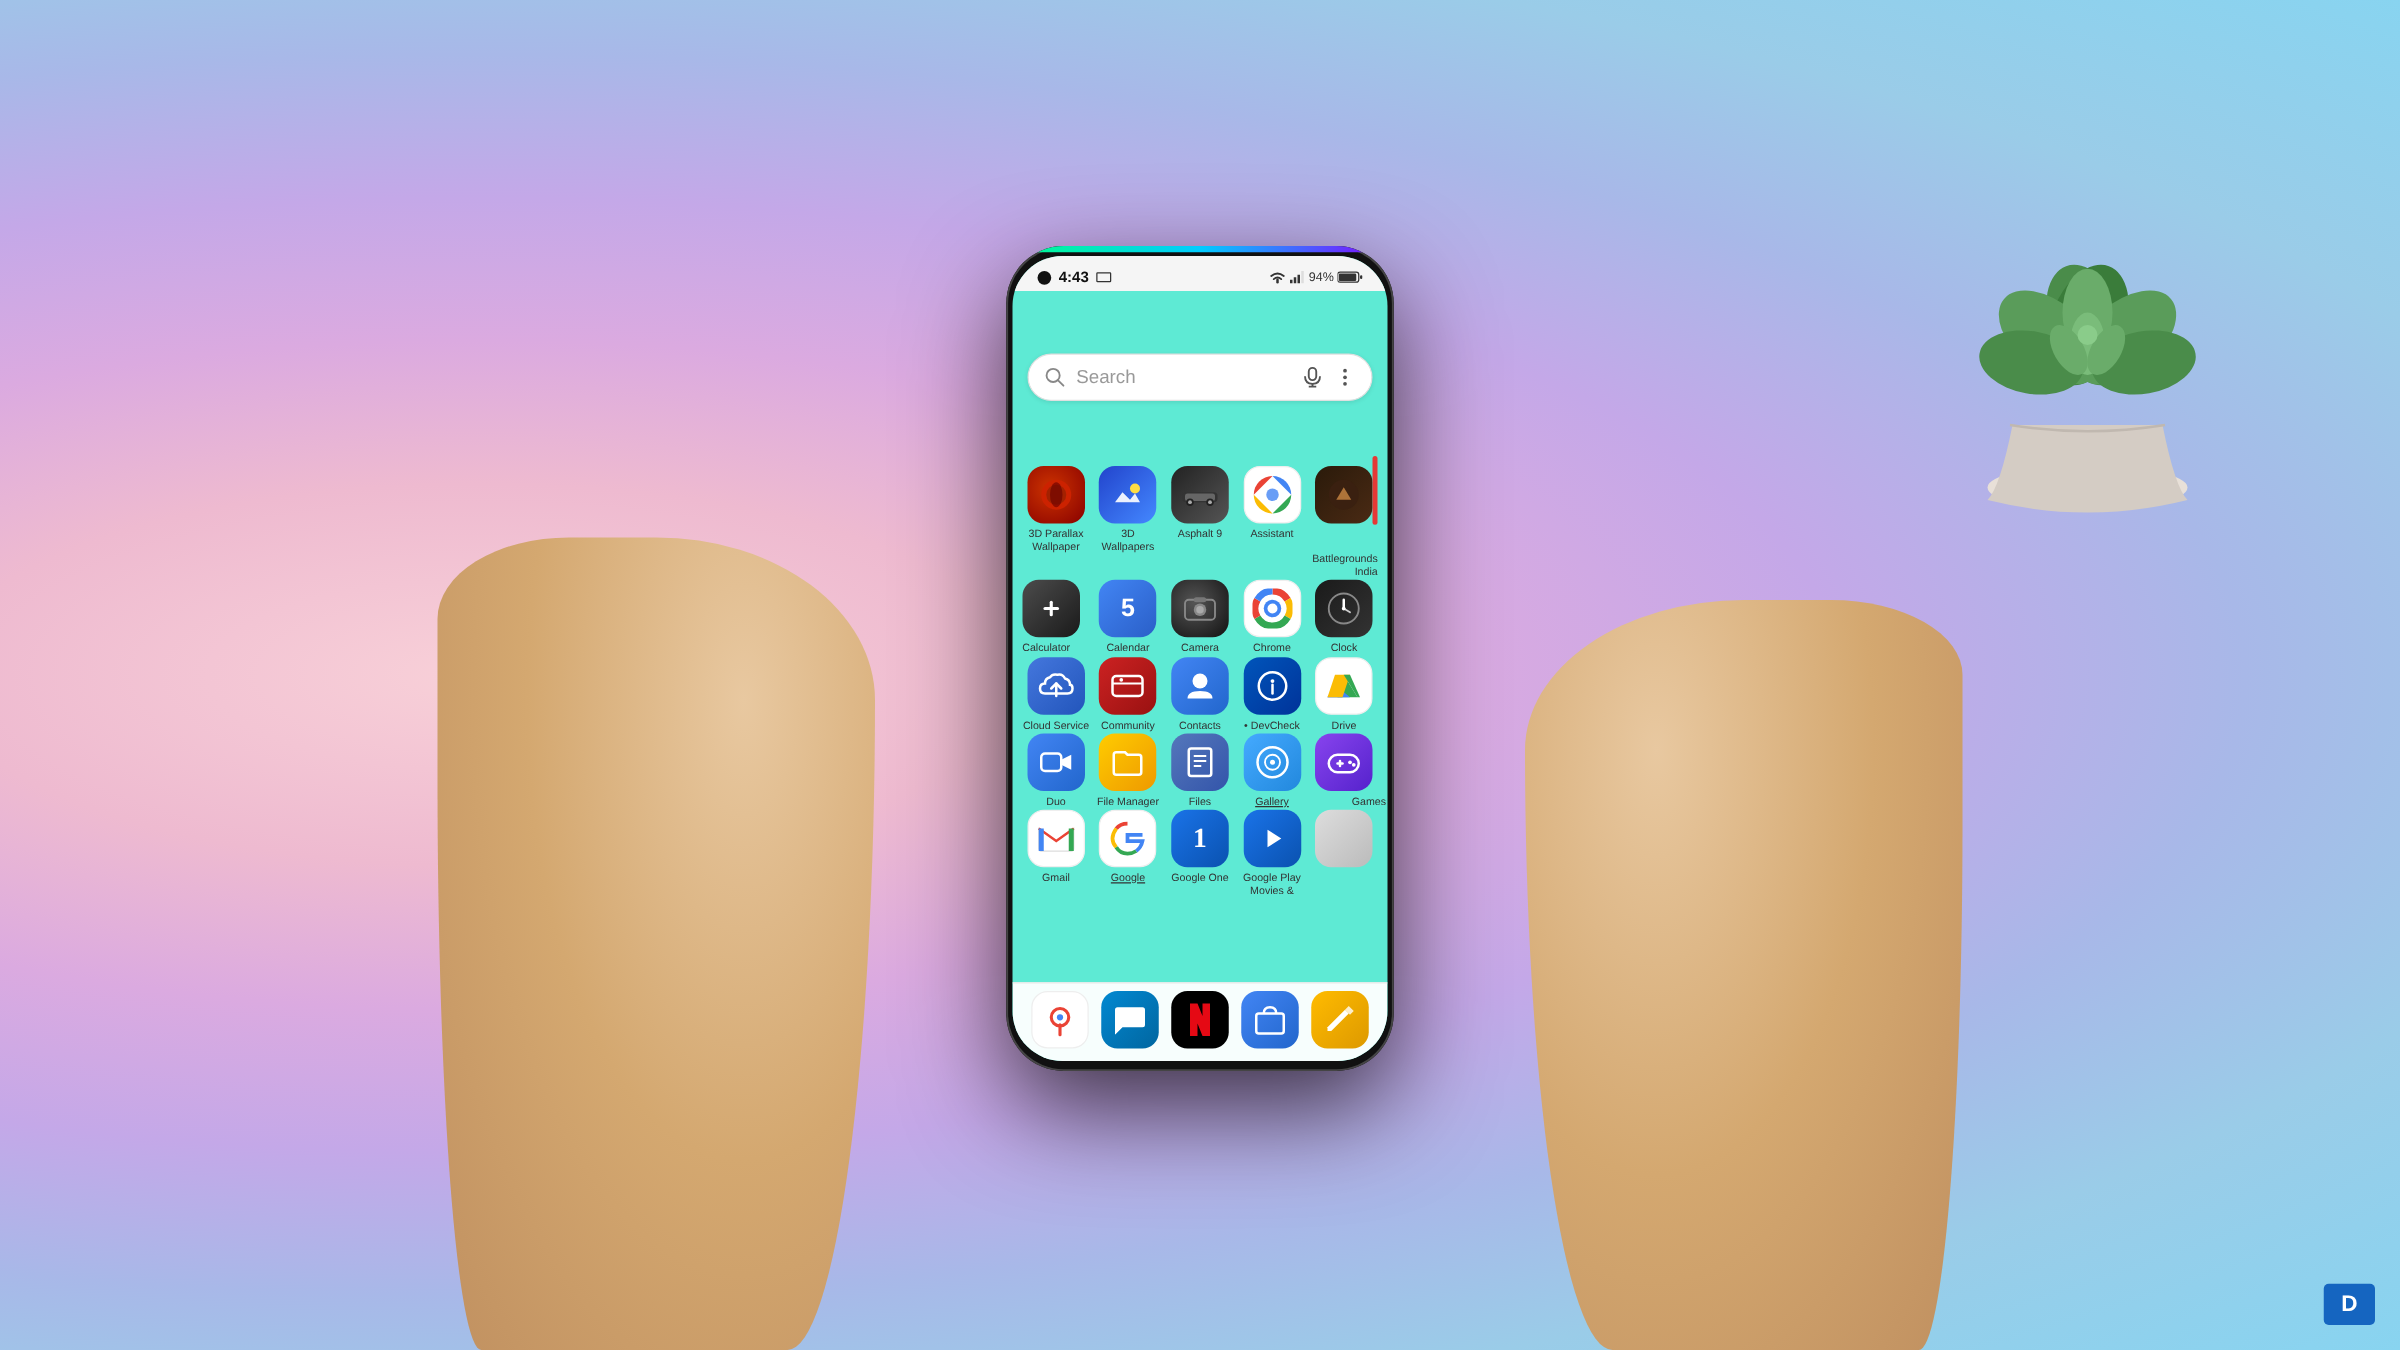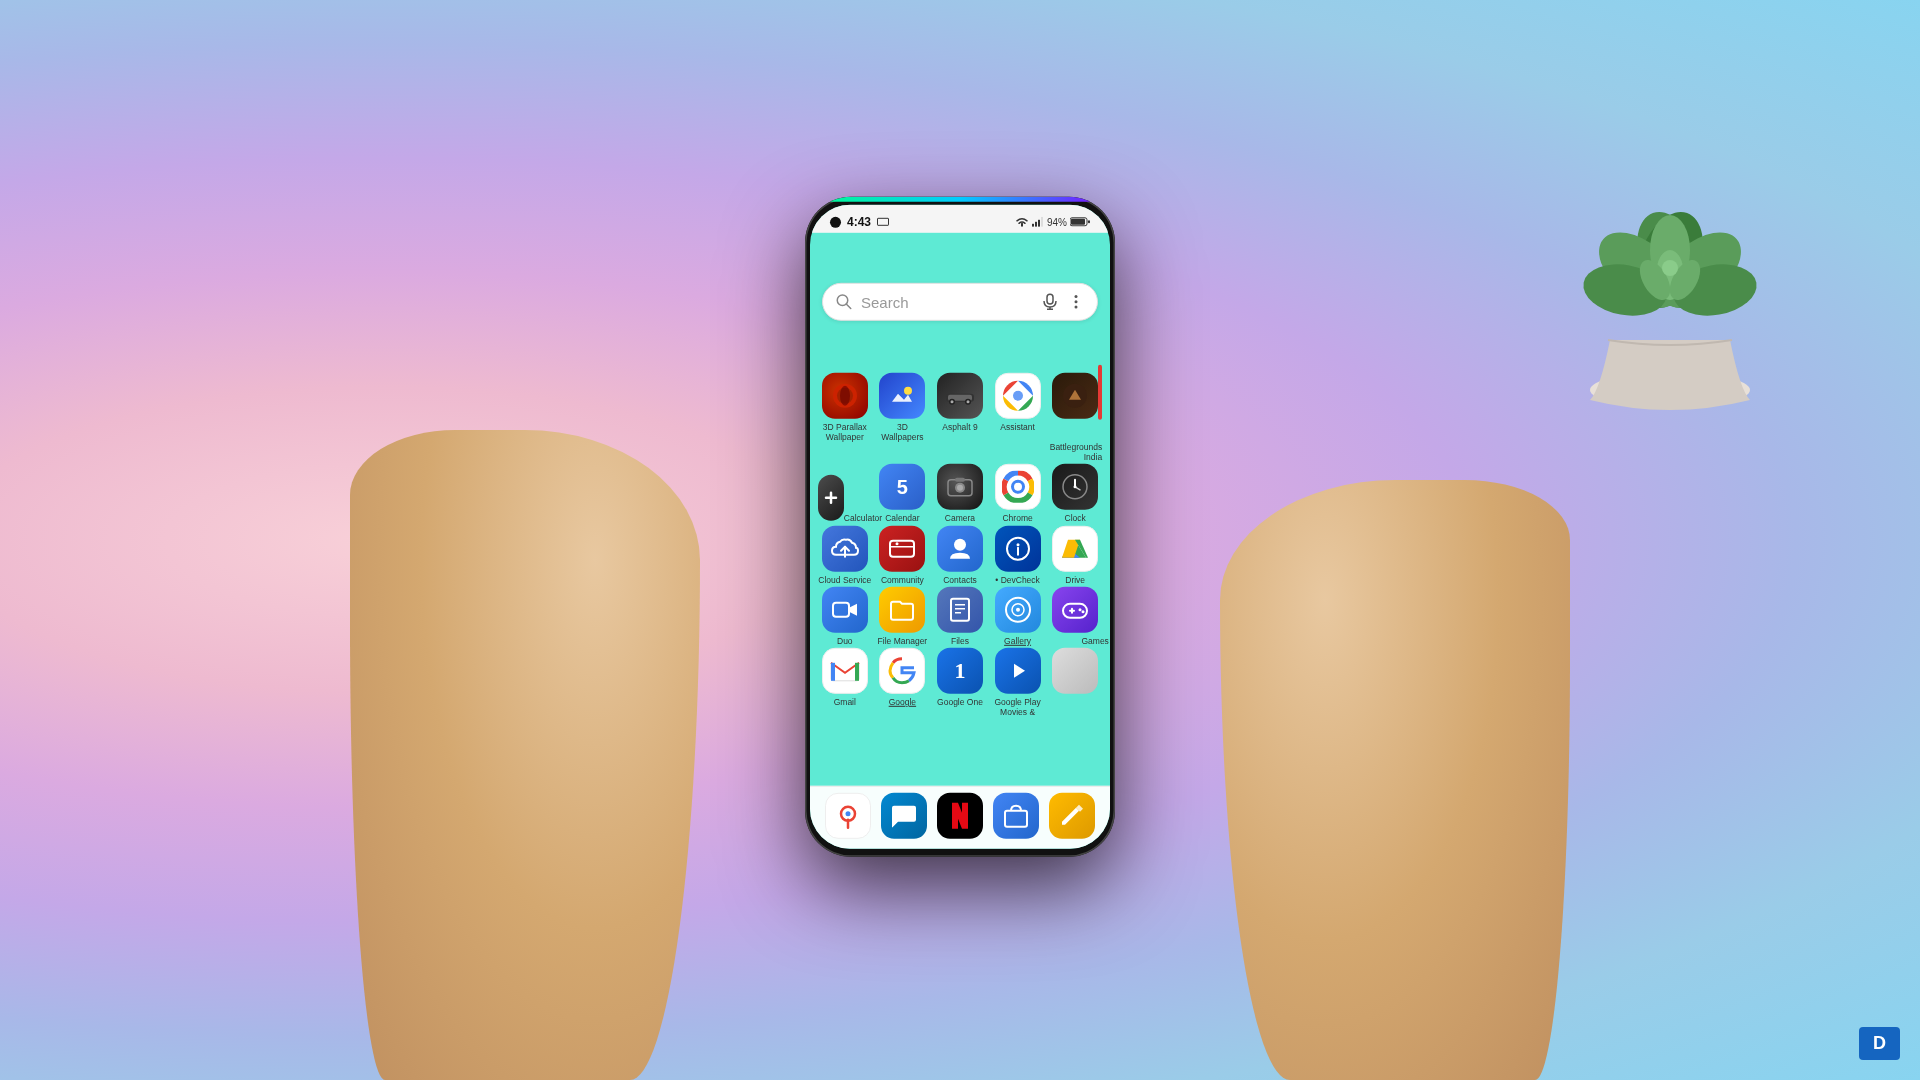--- a/index.html
+++ b/index.html
@@ -165,21 +165,21 @@
                 <circle cx="14" cy="14" r="12" fill="#3a2010"></circle>
                 <path d="M8 18 L14 8 L20 18 Z" fill="#cc8844" opacity="0.8"></path>
               </svg>
           </div>
           <span style="font-size:8.5px;color:#333;text-align:right;line-height:1.2;margin-top:20px;">Battlegrounds India</span>
         </div>
       </div>
 
       <div style="display:flex;justify-content:space-around;margin-bottom:2px;">
 
-        <div style="display:flex;flex-direction:row;align-items:flex-end;width:54px;cursor:pointer;">
+        <div style="display:flex;flex-direction:column;align-items:flex-start;width:54px;cursor:pointer;">
           <div style="width:46px;height:46px;border-radius:13px;background:linear-gradient(135deg,#4c4c4c,#1a1a1a);display:flex;align-items:center;justify-content:center;margin-bottom:3px;">
             <svg width="26" height="26" viewBox="0 0 26 26">
                 <line x1="8" y1="13" x2="18" y2="13" stroke="white" stroke-width="2.5" stroke-linecap="round"></line>
                 <line x1="13" y1="8" x2="13" y2="18" stroke="white" stroke-width="2.5" stroke-linecap="round"></line>
               </svg>
           </div>
           <span style="font-size:8.5px;color:#333;text-align:center;line-height:1.2;">Calculator</span>
         </div>
 
         <div style="display:flex;flex-direction:column;align-items:center;width:54px;cursor:pointer;">

